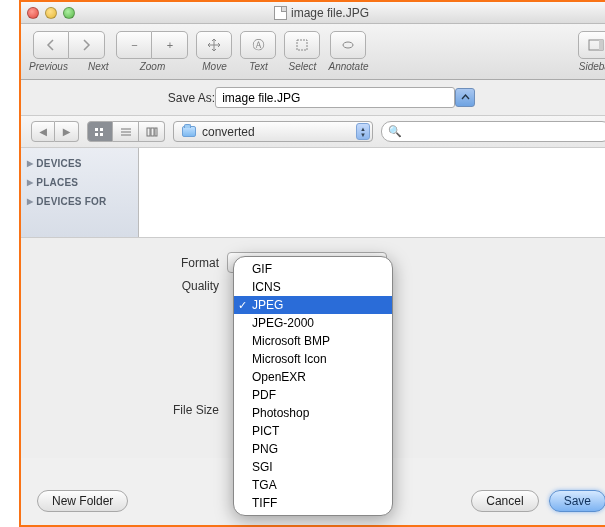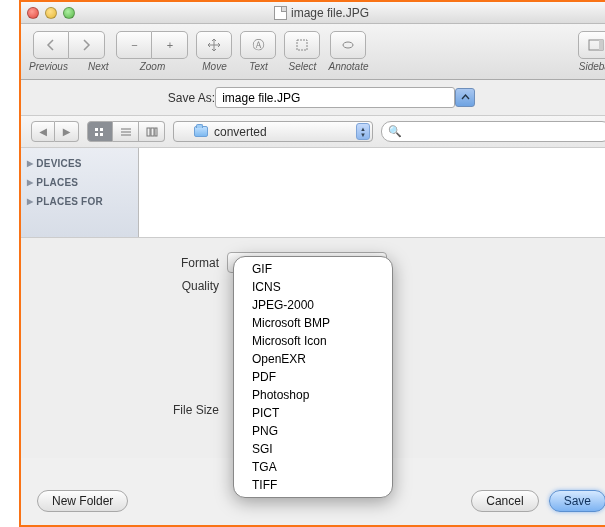--- a/index.html
+++ b/index.html
@@ -38,21 +38,21 @@
   
   .nav-row{height:32px;display:flex;align-items:center;gap:8px;padding:0 10px;background:linear-gradient(#f6f6f6,#e8e8e8);border-bottom:1px solid #ccc;}
   .nav-btn{width:24px;height:21px;border:1px solid #b0b0b0;background:linear-gradient(#fdfdfd,#e3e3e3);display:flex;align-items:center;justify-content:center;font-size:10px;color:#888;}
   .nav-btn.l{border-radius:4px 0 0 4px;}
   .nav-btn.r{border-radius:0 4px 4px 0;border-left:none;}
   .view-seg{display:flex;}
   .view-btn{width:26px;height:21px;border:1px solid #b0b0b0;background:linear-gradient(#fdfdfd,#e3e3e3);display:flex;align-items:center;justify-content:center;border-left:none;}
   .view-btn:first-child{border-left:1px solid #b0b0b0;border-radius:4px 0 0 4px;}
   .view-btn:last-child{border-radius:0 4px 4px 0;}
   .view-btn.active{background:#8b8f95;color:#fff;}
-  .path-pop{flex:0 0 200px;height:21px;border:1px solid #aaa;border-radius:4px;background:linear-gradient(#fdfdfd,#e6e6e6);display:flex;align-items:center;padding:0 20px;gap:6px;position:relative;}
+  .path-pop{flex:0 0 200px;height:21px;border:1px solid #aaa;border-radius:4px;background:linear-gradient(#fdfdfd,#e6e6e6);display:flex;align-items:center;padding:0 8px;gap:6px;position:relative;}
   .folder-icon{width:14px;height:11px;background:linear-gradient(#bfe0ff,#7eb9f0);border:1px solid #6da1d8;border-radius:2px;position:relative;}
   .folder-icon::before{content:"";position:absolute;top:-3px;left:1px;width:5px;height:3px;background:#9fcdf5;border:1px solid #6da1d8;border-bottom:none;border-radius:2px 2px 0 0;}
   .pop-arrows{position:absolute;right:2px;top:1px;width:14px;height:17px;background:linear-gradient(#c5dafb,#8eb7ed);border:1px solid #7da4d8;border-radius:3px;display:flex;flex-direction:column;align-items:center;justify-content:center;font-size:6px;color:#345;}
   .search{flex:1;height:21px;border:1px solid #aaa;border-radius:10px;background:#fff;display:flex;align-items:center;padding:0 6px;gap:4px;}
   .search input{border:none;outline:none;flex:1;font-size:11px;background:transparent;}
   .mag{color:#888;font-size:11px;}
 
   
   .mid{display:flex;height:90px;border-bottom:1px solid #ccc;}
   .sidebar{width:118px;background:linear-gradient(#eaedf3,#d7dde7);border-right:1px solid #bbb;padding:6px 4px;}
@@ -233,21 +233,21 @@
       <div class="sb-item">
           <span class="tri">▶</span>
           <span>DEVICES</span>
         </div>
       <div class="sb-item">
           <span class="tri">▶</span>
           <span>PLACES</span>
         </div>
       <div class="sb-item">
           <span class="tri">▶</span>
-          <span>PLACES FOR</span>
+          <span>DEVICES FOR</span>
         </div>
     </div>
     <div class="browser-pane"></div>
   </div>
 
   <div class="settings">
     <div class="setting-row">
       <span class="setting-label">Format</span>
       <div class="popup-stub"></div>
     </div>
@@ -255,20 +255,21 @@
       <span class="setting-label">Quality</span>
     </div>
     <div class="setting-row" style="margin-top:110px;">
       <span class="setting-label">File Size</span>
     </div>
   </div>
 
   <div class="dropdown" id="format-dropdown">
       <div class="dd-item">GIF</div>
       <div class="dd-item">ICNS</div>
+      <div class="dd-item selected">JPEG</div>
       <div class="dd-item">JPEG-2000</div>
       <div class="dd-item">Microsoft BMP</div>
       <div class="dd-item">Microsoft Icon</div>
       <div class="dd-item">OpenEXR</div>
       <div class="dd-item">PDF</div>
       <div class="dd-item">Photoshop</div>
       <div class="dd-item">PICT</div>
       <div class="dd-item">PNG</div>
       <div class="dd-item">SGI</div>
       <div class="dd-item">TGA</div>

